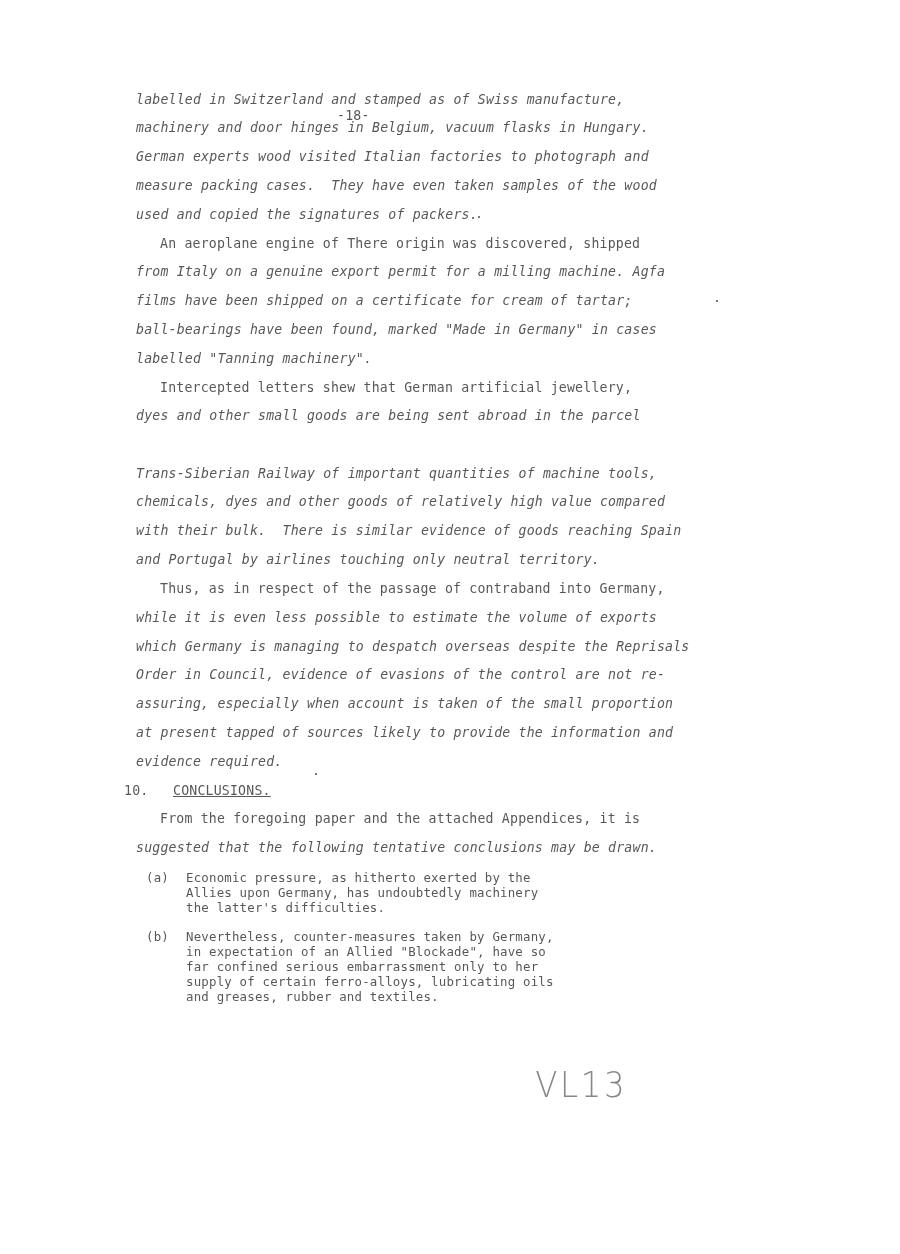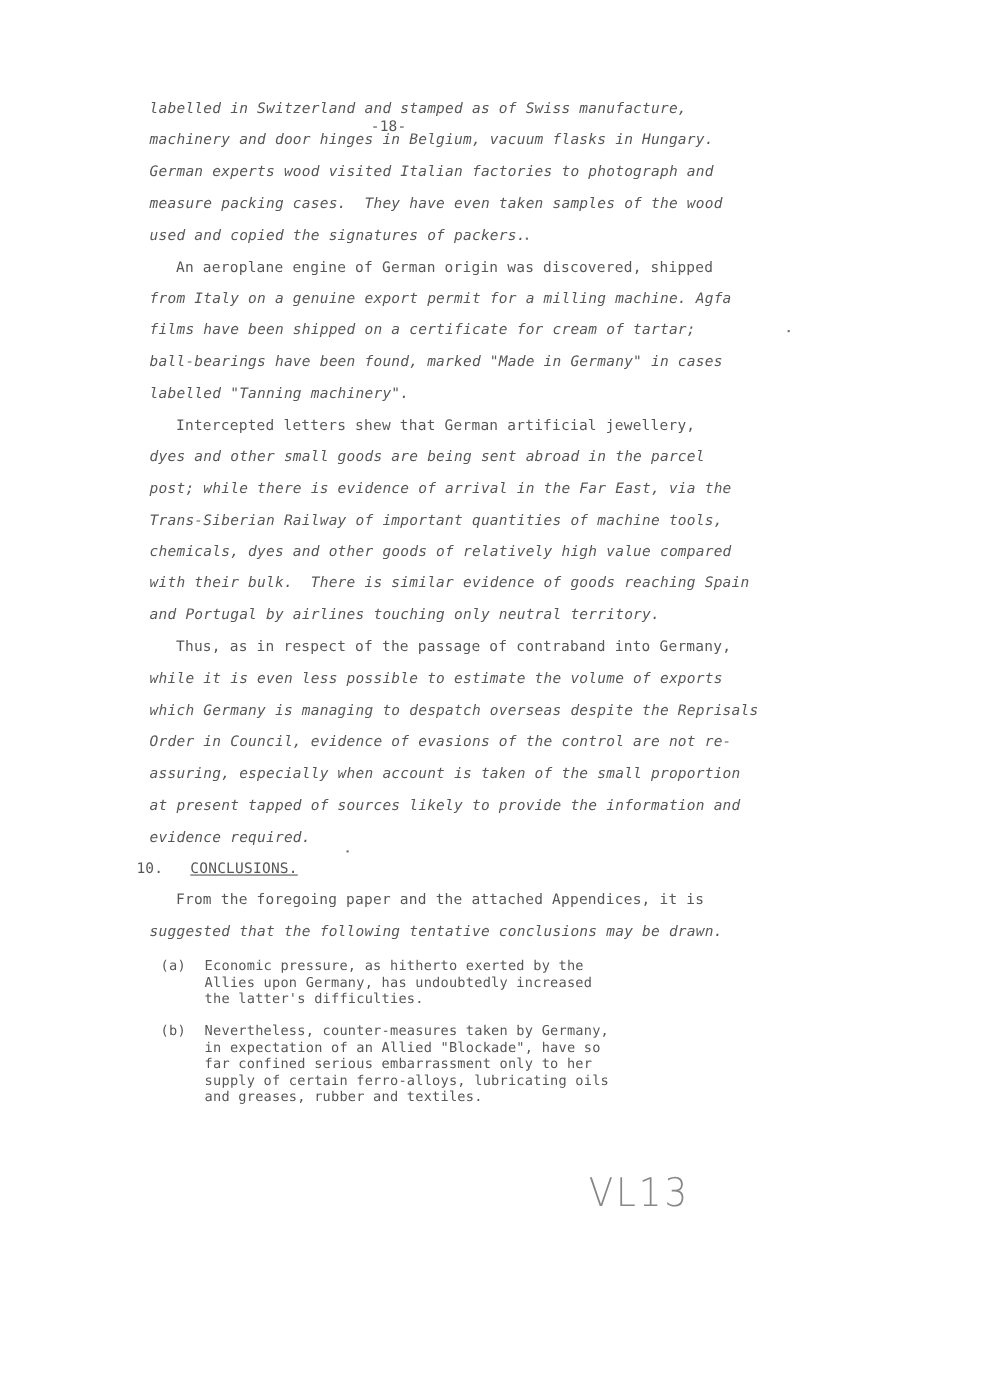--- a/index.html
+++ b/index.html
@@ -35,29 +35,28 @@
 
 <div class="page">
   <div class="typed pnum">-18-</div>
 
   <div class="typed line" style="top:92px">labelled in Switzerland and stamped as of Swiss manufacture,</div>
   <div class="typed line" style="top:120px">machinery and door hinges in Belgium, vacuum flasks in Hungary.</div>
   <div class="typed line" style="top:149px">German experts wood visited Italian factories to photograph and</div>
   <div class="typed line" style="top:178px">measure packing cases.  They have even taken samples of the wood</div>
   <div class="typed line" style="top:207px">used and copied the signatures of packers.</div>
 
-  <div class="typed ind" style="top:236px">An aeroplane engine of German origin was discovered, shipped</div>
+  <div class="typed ind" style="top:236px">An aeroplane engine of There origin was discovered, shipped</div>
   <div class="typed line" style="top:264px">from Italy on a genuine export permit for a milling machine. Agfa</div>
   <div class="typed line" style="top:293px">films have been shipped on a certificate for cream of tartar;</div>
   <div class="typed line" style="top:322px">ball-bearings have been found, marked "Made in Germany" in cases</div>
   <div class="typed line" style="top:351px">labelled "Tanning machinery".</div>
 
   <div class="typed ind" style="top:380px">Intercepted letters shew that German artificial jewellery,</div>
   <div class="typed line" style="top:408px">dyes and other small goods are being sent abroad in the parcel</div>
-  <div class="typed line" style="top:437px">post; while there is evidence of arrival in the Far East, via the</div>
   <div class="typed line" style="top:466px">Trans-Siberian Railway of important quantities of machine tools,</div>
   <div class="typed line" style="top:494px">chemicals, dyes and other goods of relatively high value compared</div>
   <div class="typed line" style="top:523px">with their bulk.  There is similar evidence of goods reaching Spain</div>
   <div class="typed line" style="top:552px">and Portugal by airlines touching only neutral territory.</div>
 
   <div class="typed ind" style="top:581px">Thus, as in respect of the passage of contraband into Germany,</div>
   <div class="typed line" style="top:610px">while it is even less possible to estimate the volume of exports</div>
   <div class="typed line" style="top:639px">which Germany is managing to despatch overseas despite the Reprisals</div>
   <div class="typed line" style="top:667px">Order in Council, evidence of evasions of the control are not re-</div>
   <div class="typed line" style="top:696px">assuring, especially when account is taken of the small proportion</div>
@@ -65,21 +64,21 @@
   <div class="typed line" style="top:754px">evidence required.</div>
 
   <div class="typed head-num" style="top:783px">10.</div>
   <div class="typed head-title" style="top:783px">CONCLUSIONS.</div>
 
   <div class="typed ind" style="top:811px">From the foregoing paper and the attached Appendices, it is</div>
   <div class="typed line" style="top:840px">suggested that the following tentative conclusions may be drawn.</div>
 
   <div class="typed item item-label" style="top:870px">(a)</div>
   <div class="typed item item-text" style="top:870px">Economic pressure, as hitherto exerted by the</div>
-  <div class="typed item item-text" style="top:885px">Allies upon Germany, has undoubtedly increased</div>
+  <div class="typed item item-text" style="top:885px">Allies upon Germany, has undoubtedly machinery</div>
   <div class="typed item item-text" style="top:900px">the latter's difficulties.</div>
 
   <div class="typed item item-label" style="top:929px">(b)</div>
   <div class="typed item item-text" style="top:929px">Nevertheless, counter-measures taken by Germany,</div>
   <div class="typed item item-text" style="top:944px">in expectation of an Allied "Blockade", have so</div>
   <div class="typed item item-text" style="top:959px">far confined serious embarrassment only to her</div>
   <div class="typed item item-text" style="top:974px">supply of certain ferro-alloys, lubricating oils</div>
   <div class="typed item item-text" style="top:989px">and greases, rubber and textiles.</div>
 
   <div class="hand">VL13</div>

